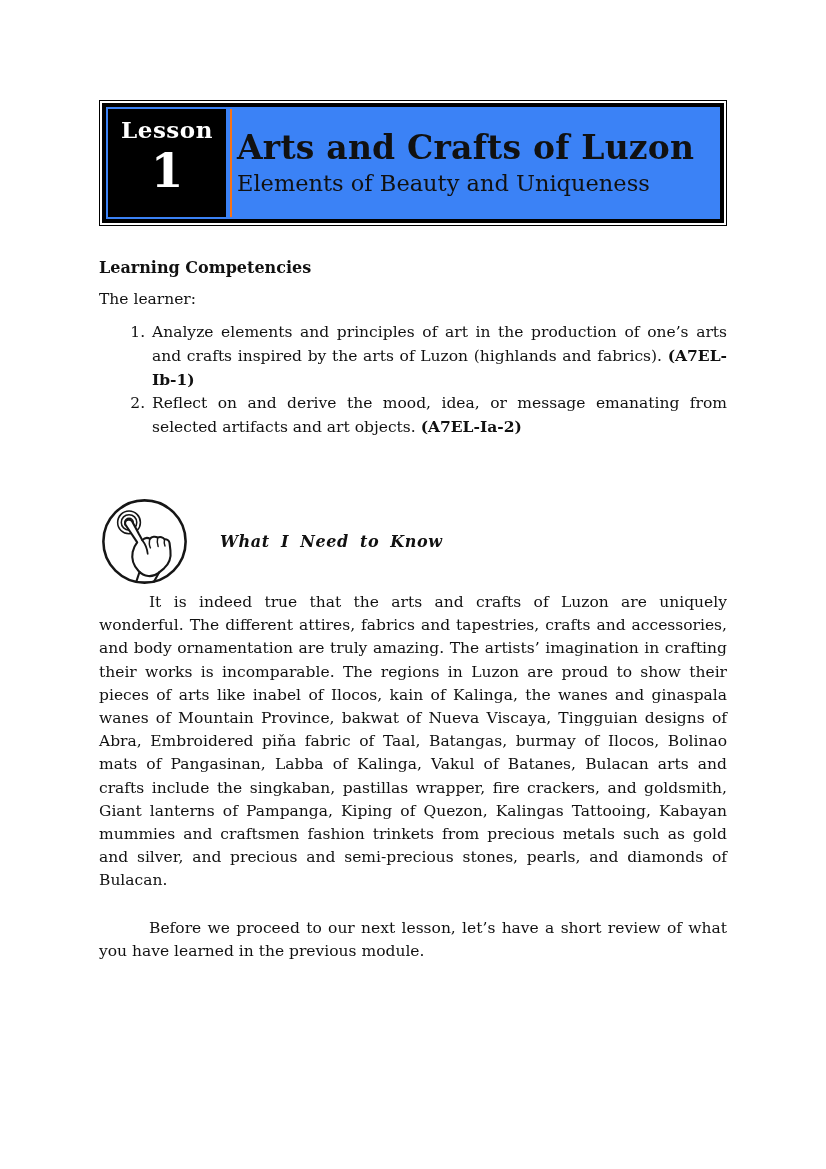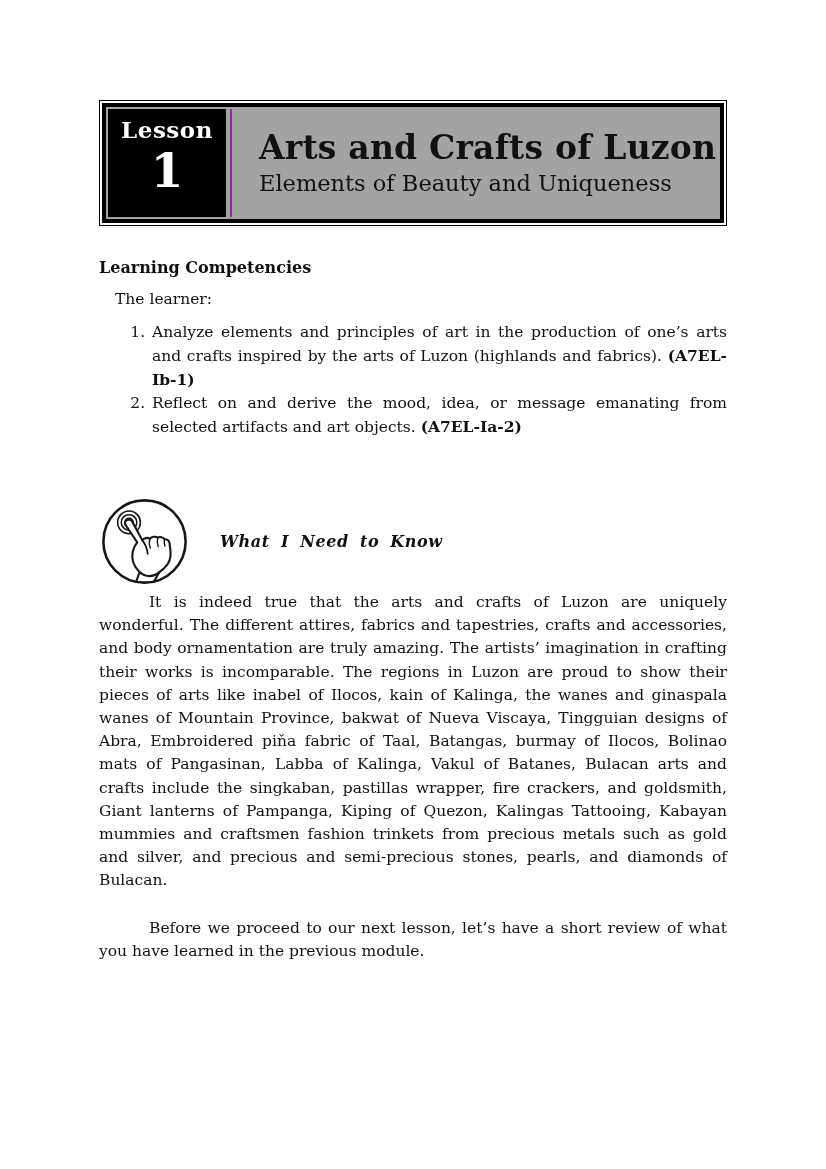--- a/index.html
+++ b/index.html
@@ -15,38 +15,38 @@
   
   .header-outer {
     margin-top: 100px;
     border: 1px solid #000;
     padding: 2px;
   }
   .header-inner {
     border: 4px solid #000;
     display: flex;
     height: 112px;
-    background: #a3a3a3;
+    background: #3b82f6;
   }
   .lesson-box {
     width: 118px;
     background: #000;
     color: #fff;
     margin: 2px;
     text-align: center;
     font-weight: bold;
     flex: 0 0 auto;
   }
   .lesson-word { font-size: 23px; margin-top: 7px; letter-spacing: 0.5px; }
   .lesson-num  { font-size: 47px; line-height: 52px; margin-top: 2px; }
   .title-box {
     flex: 1;
-    border-left: 2px solid #a21caf;
+    border-left: 2px solid #f97316;
     margin: 2px 0 2px 2px;
-    padding-left: 27px;
+    padding-left: 5px;
     display: flex;
     flex-direction: column;
     justify-content: center;
   }
   .lesson-title {
     font-size: 33px;
     font-weight: bold;
     line-height: 1.12;
     letter-spacing: 0.2px;
     white-space: nowrap;
@@ -58,21 +58,21 @@
     white-space: nowrap;
   }
 
   
   .comp-heading {
     margin-top: 32px;
     font-size: 16px;
     font-weight: bold;
   }
   .comp-intro {
-    margin: 13px 0 0 16px;
+    margin: 13px 0 0 0;
     font-size: 15.5px;
   }
   ol.comp-list {
     margin: 13px 0 0 0;
     padding-left: 51px;
     font-size: 15.5px;
     line-height: 23px;
   }
   ol.comp-list li {
     text-align: justify;

